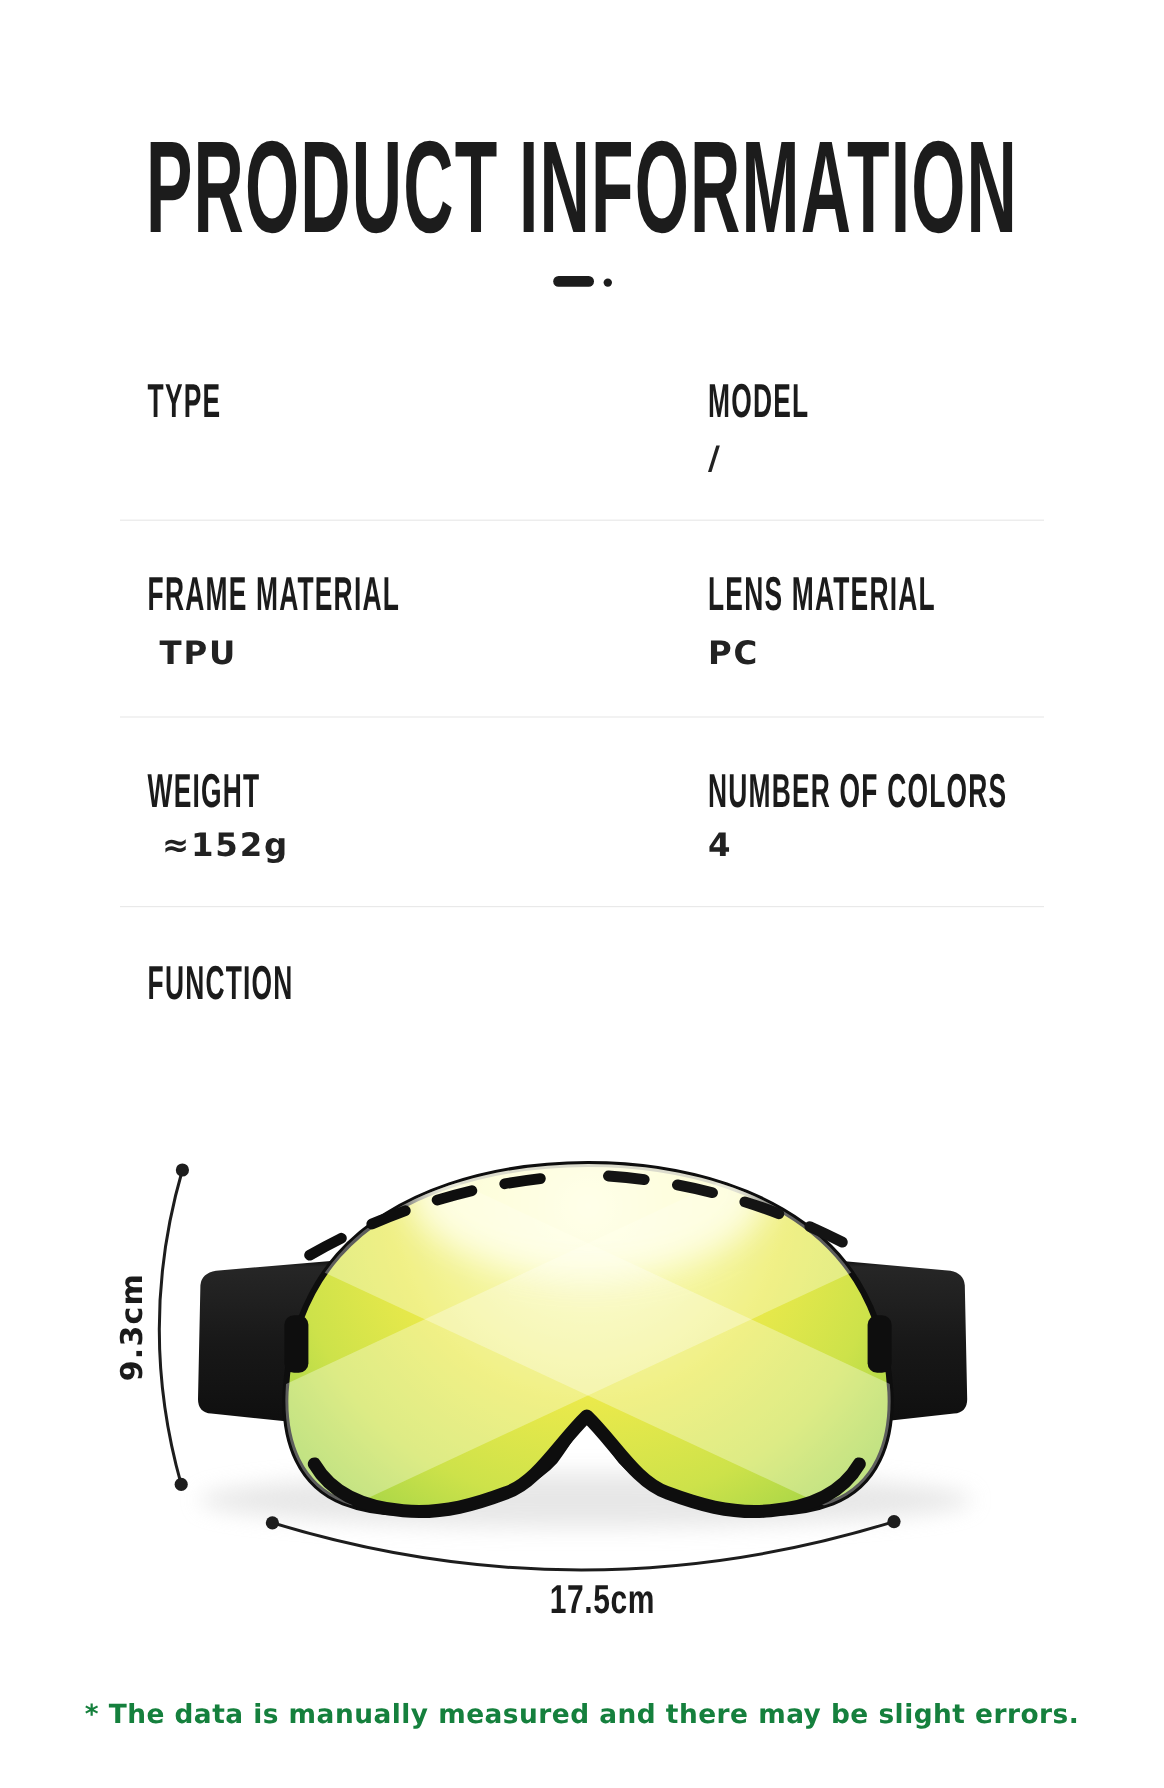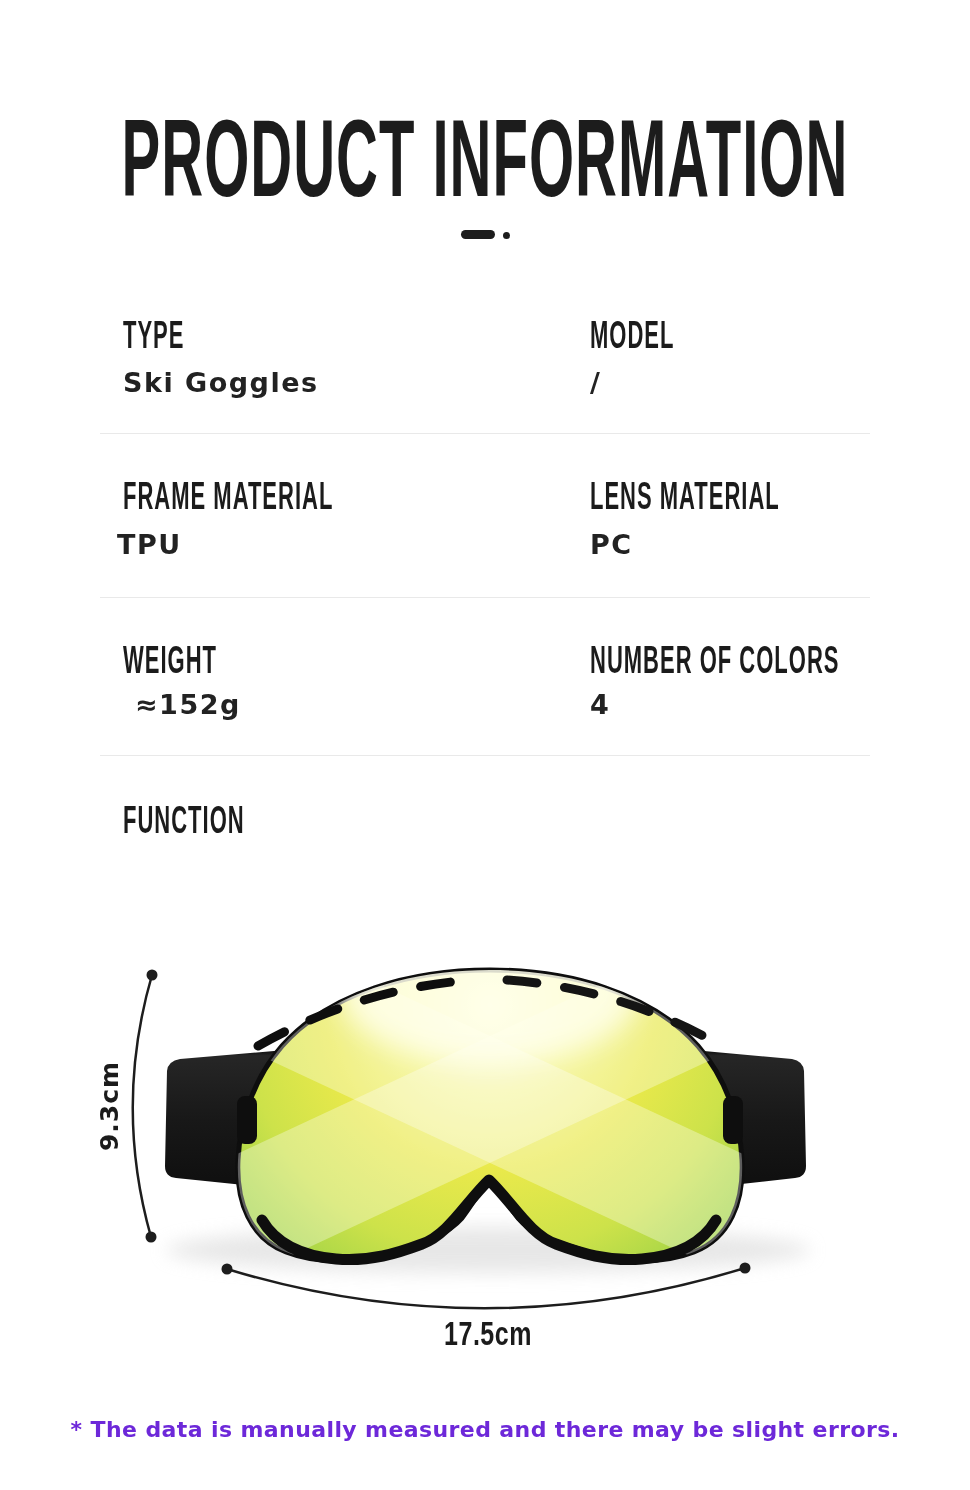--- a/index.html
+++ b/index.html
@@ -39,56 +39,55 @@
   .hr { position:absolute; left:100px; width:770px; height:1px; background:#e9e9e9; }
 
   .figure { position:absolute; left:90px; top:950px; width:790px; height:420px; }
 
   .dim-label-v {
     position:absolute; left:50px; top:1092px; width:120px; height:28px;
     line-height:28px; text-align:center; transform:rotate(-90deg);
     font-size:25px; font-weight:600; letter-spacing:1px; color:#1b1b1b;
   }
   .dim-label-h {
-    position:absolute; left:398px; top:1316px; width:180px; height:34px;
+    position:absolute; left:412px; top:1316px; width:180px; height:34px;
     line-height:34px; text-align:center;
   }
   .dim-label-h .inner {
     display:inline-block; font-size:25px; font-weight:700; letter-spacing:0.5px;
     transform:scaleY(1.35); transform-origin:center center; color:#1b1b1b;
   }
   .footnote {
     position:absolute; top:1414px; left:0; width:100%; height:32px; line-height:32px;
     text-align:center; font-size:22px; font-weight:600; letter-spacing:0.4px;
-    color:#6d28d9;
+    color:#15803d;
   }
 </style>
 </head>
 <body>
 
 <div class="page">
 
   <h1 class="title">
     <span class="cond title-text">PRODUCT INFORMATION</span>
   </h1>
 
   <div class="title-divider">
     <span class="dash"></span>
     <span class="dot"></span>
   </div>
 
   <div class="spec-label cond" style="left:123px; top:317px;">TYPE</div>
   <div class="spec-label cond" style="left:590px; top:317px;">MODEL</div>
-  <div class="spec-value" style="left:123px; top:365px;">Ski Goggles</div>
   <div class="spec-value" style="left:590px; top:365px;">/</div>
   <div class="hr" style="top:433px;"></div>
 
   <div class="spec-label cond" style="left:123px; top:478px;">FRAME MATERIAL</div>
   <div class="spec-label cond" style="left:590px; top:478px;">LENS MATERIAL</div>
-  <div class="spec-value" style="left:117px; top:527px;">TPU</div>
+  <div class="spec-value" style="left:133px; top:527px;">TPU</div>
   <div class="spec-value" style="left:590px; top:527px;text-align:right;">PC</div>
   <div class="hr" style="top:597px;"></div>
 
   <div class="spec-label cond" style="left:123px; top:642px;">WEIGHT</div>
   <div class="spec-label cond" style="left:590px; top:642px;">NUMBER OF COLORS</div>
   <div class="spec-value" style="left:135px; top:687px;">≈152g</div>
   <div class="spec-value" style="left:590px; top:687px;">4</div>
   <div class="hr" style="top:755px;"></div>
 
   <div class="spec-label cond" style="left:123px; top:802px;">FUNCTION</div>

